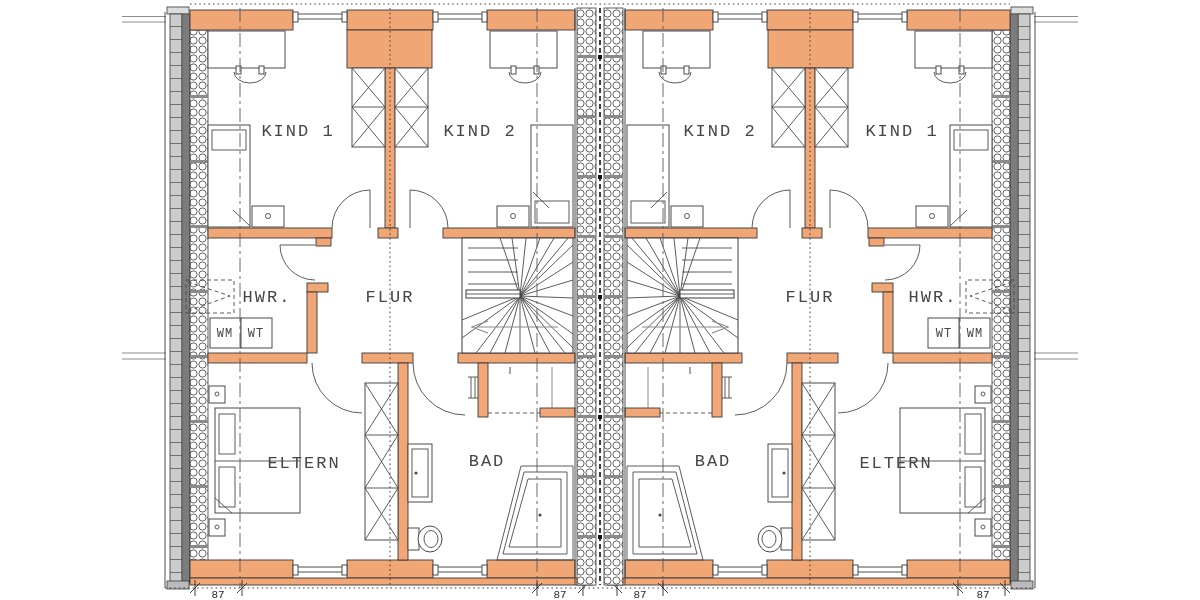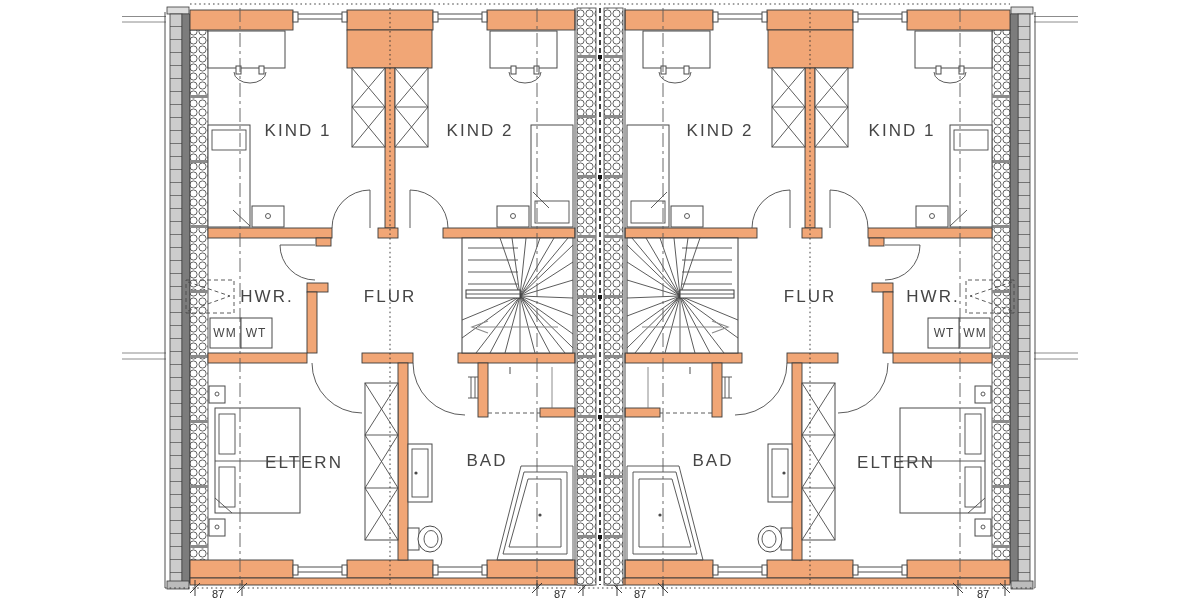--- a/index.html
+++ b/index.html
@@ -1,17 +1,17 @@
 <!DOCTYPE html>
 <html><head>
 <meta charset="utf-8">
 <style>
   html,body{margin:0;padding:0;background:#ffffff;}
   .stage{position:relative;width:1200px;height:600px;background:#ffffff;overflow:hidden;
-         font-family:Liberation Sans, sans-serif;}
+         font-family:Liberation Mono, monospace;}
   svg{position:absolute;left:0;top:0;}
   .wall{fill:#F1A676;stroke:#3b3b3b;stroke-width:0.9;}
   .thin{stroke:#3b3b3b;stroke-width:0.9;fill:none;}
   .thin2{stroke:#6e6e6e;stroke-width:0.8;fill:none;}
   .furn{fill:#ffffff;stroke:#4a4a4a;stroke-width:1;}
   .furnl{stroke:#4a4a4a;stroke-width:0.9;fill:none;}
   .dashdot{stroke:#5a5a5a;stroke-width:0.9;fill:none;stroke-dasharray:14 4 3 4;}
   .dotline{stroke:#2c2c2c;stroke-width:0.9;fill:none;stroke-dasharray:1.6 3;}
   .dashed{stroke:#4a4a4a;stroke-width:0.9;fill:none;stroke-dasharray:4 3;}
   .room{font-size:17px;letter-spacing:2px;fill:#454545;text-anchor:middle;}

